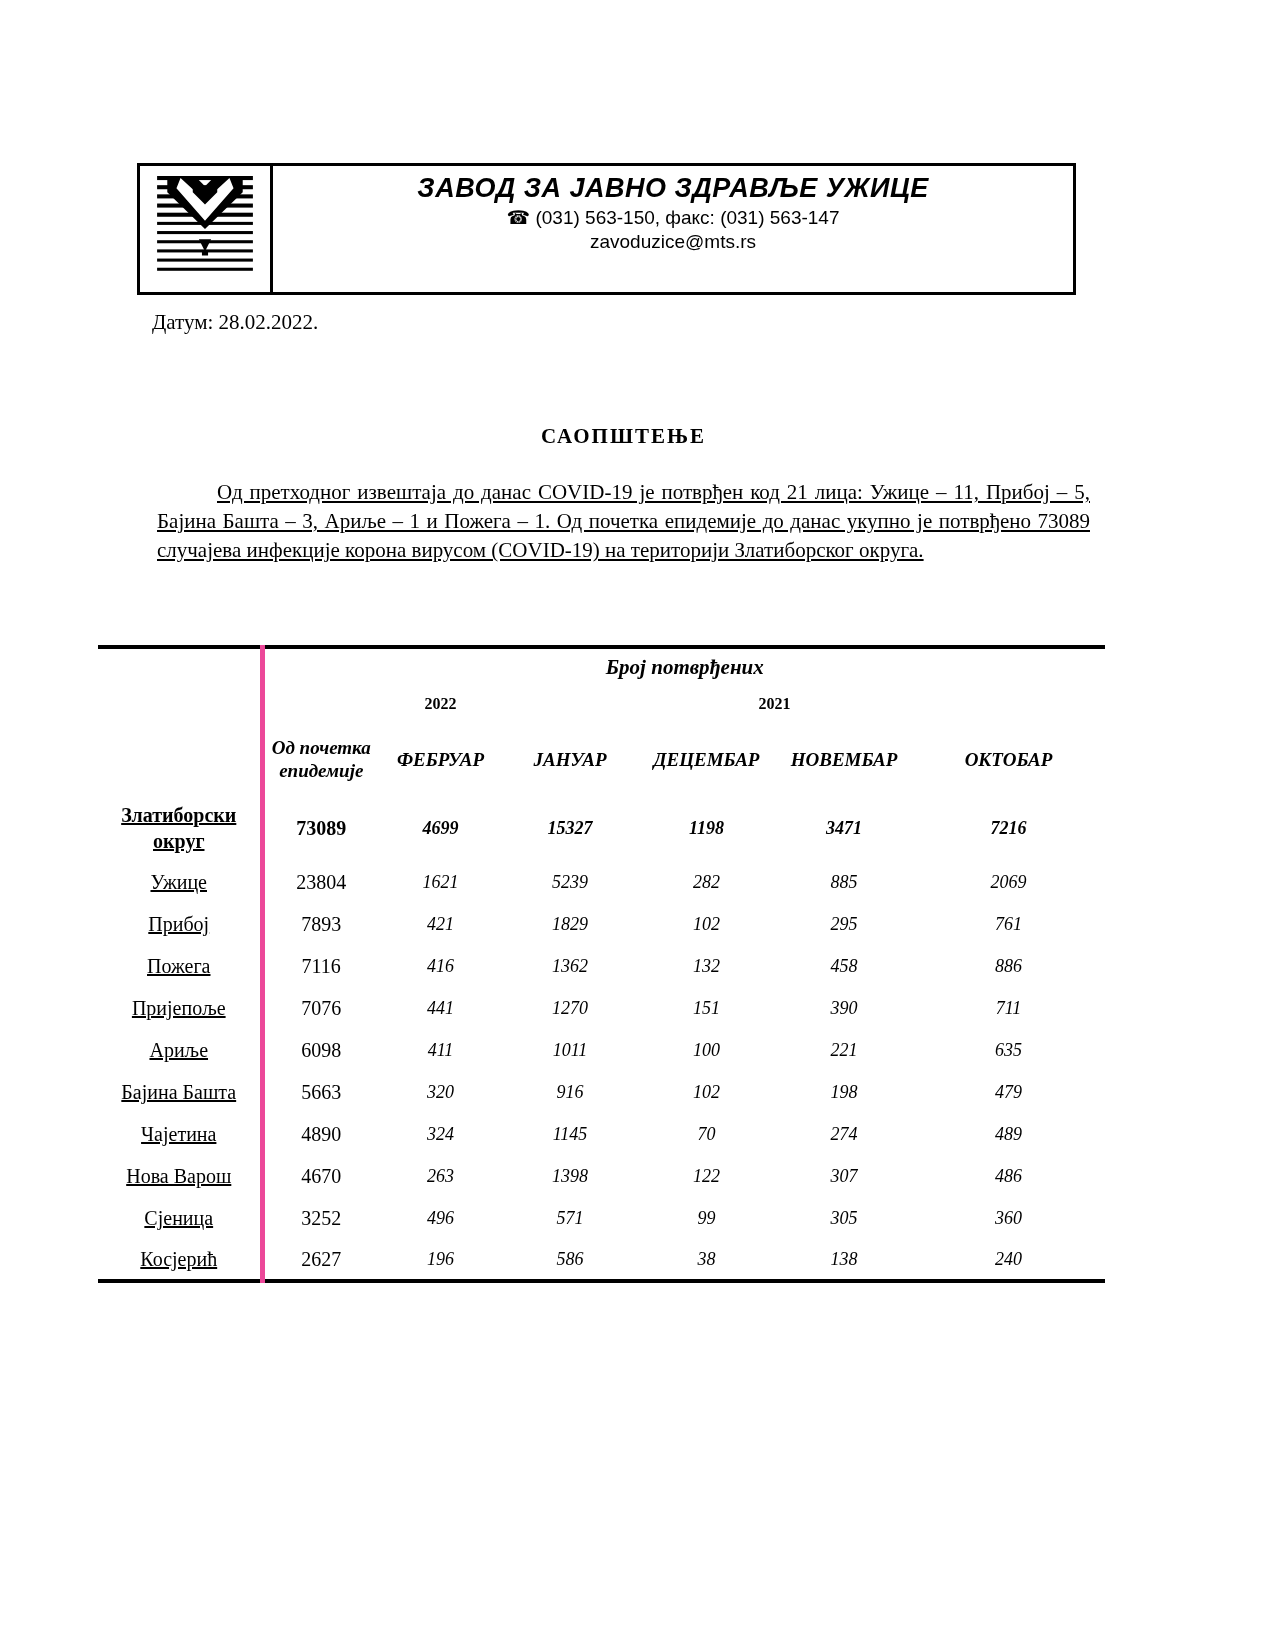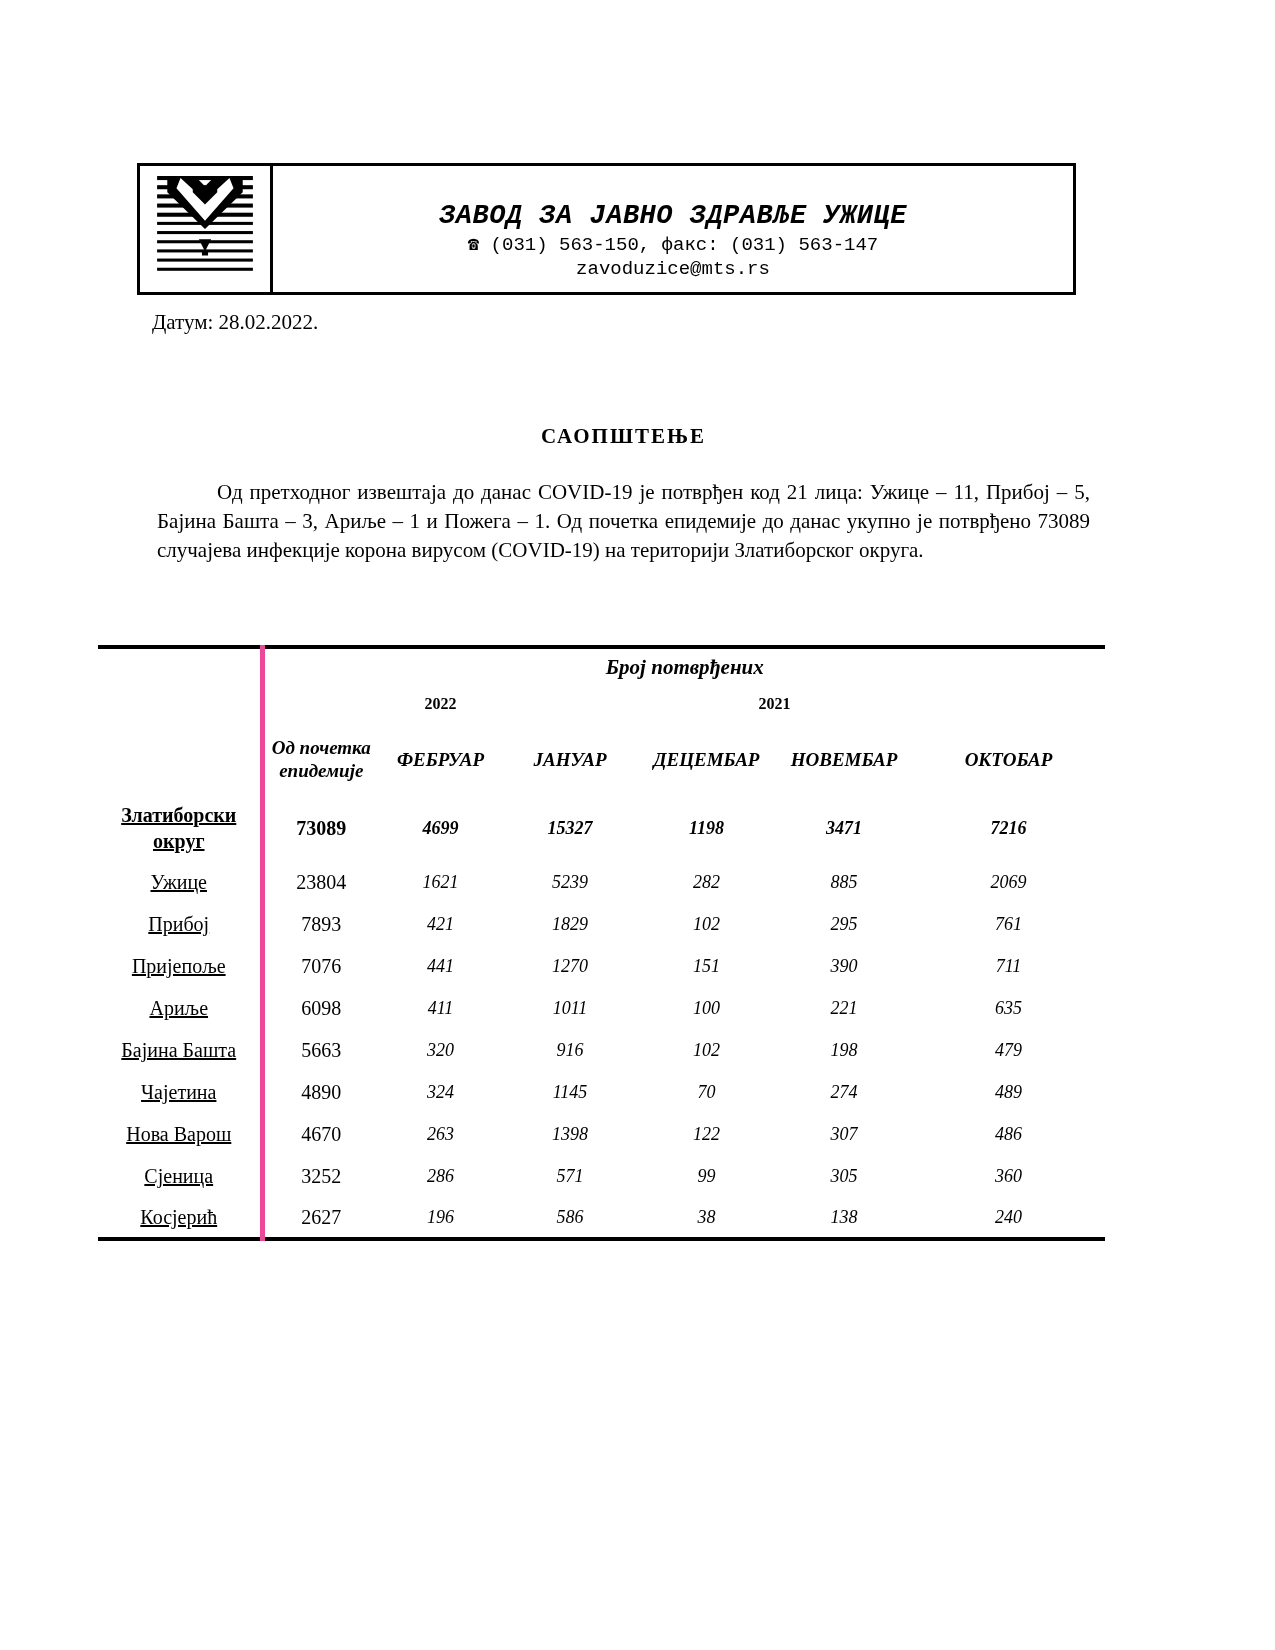--- a/index.html
+++ b/index.html
@@ -13,35 +13,35 @@
   .header-box {
     position:absolute; left:137px; top:163px; width:939px; height:132px;
     border:3px solid #000; display:flex;
   }
   .logo-cell {
     width:133px; border-right:3px solid #000;
     display:flex; align-items:flex-start; justify-content:center;
     padding-top:10px;
   }
   .header-text {
-    flex:1; text-align:center; font-family:Liberation Mono, monospace;
-    padding-top:6px; line-height:1.25;margin-top:28px;
+    flex:1; text-align:center; font-family:Liberation Sans, sans-serif;
+    padding-top:6px; line-height:1.25;
   }
   .org-name { font-size:27px; font-weight:bold; font-style:italic; letter-spacing:0.5px; }
   .addr-line { font-size:19px; }
 
   
   .date-line { position:absolute; left:152px; top:310px; font-size:21px;text-align:center; }
   .doc-title {
     position:absolute; left:157px; top:408px; width:933px;
     text-align:center; font-weight:bold; font-size:21px; letter-spacing:2px;margin-top:16px;
   }
   .body-par {
     position:absolute; left:157px; top:478px; width:933px;
-    font-size:21px; line-height:29px; text-align:justify; text-indent:60px;
+    font-size:21px; line-height:29px; text-align:justify; text-indent:60px;text-decoration:underline;
   }
 
   
   table.covid {
     position:absolute; left:98px; top:645px; width:1007px;
     border-collapse:collapse; table-layout:fixed;
     border-top:4px solid #000; border-bottom:4px solid #000;
     font-size:20px;
   }
   table.covid td { text-align:center; vertical-align:middle; padding:0 2px; }
@@ -147,20 +147,29 @@
       <tr class="data-row">
         <td class="c1 label-cell">Прибој</td>
         <td class="val upright">7893</td>
         <td class="val ital">421</td>
         <td class="val ital">1829</td>
         <td class="val ital">102</td>
         <td class="val ital">295</td>
         <td class="val ital">761</td>
       </tr>
       <tr class="data-row">
+        <td class="c1 label-cell">Пожега</td>
+        <td class="val upright">7116</td>
+        <td class="val ital">416</td>
+        <td class="val ital">1362</td>
+        <td class="val ital">132</td>
+        <td class="val ital">458</td>
+        <td class="val ital">886</td>
+      </tr>
+      <tr class="data-row">
         <td class="c1 label-cell">Пријепоље</td>
         <td class="val upright">7076</td>
         <td class="val ital">441</td>
         <td class="val ital">1270</td>
         <td class="val ital">151</td>
         <td class="val ital">390</td>
         <td class="val ital">711</td>
       </tr>
       <tr class="data-row">
         <td class="c1 label-cell">Ариље</td>
@@ -194,21 +203,21 @@
         <td class="val upright">4670</td>
         <td class="val ital">263</td>
         <td class="val ital">1398</td>
         <td class="val ital">122</td>
         <td class="val ital">307</td>
         <td class="val ital">486</td>
       </tr>
       <tr class="data-row">
         <td class="c1 label-cell">Сјеница</td>
         <td class="val upright">3252</td>
-        <td class="val ital">286</td>
+        <td class="val ital">496</td>
         <td class="val ital">571</td>
         <td class="val ital">99</td>
         <td class="val ital">305</td>
         <td class="val ital">360</td>
       </tr>
       <tr class="data-row">
         <td class="c1 label-cell">Косјерић</td>
         <td class="val upright">2627</td>
         <td class="val ital">196</td>
         <td class="val ital">586</td>

